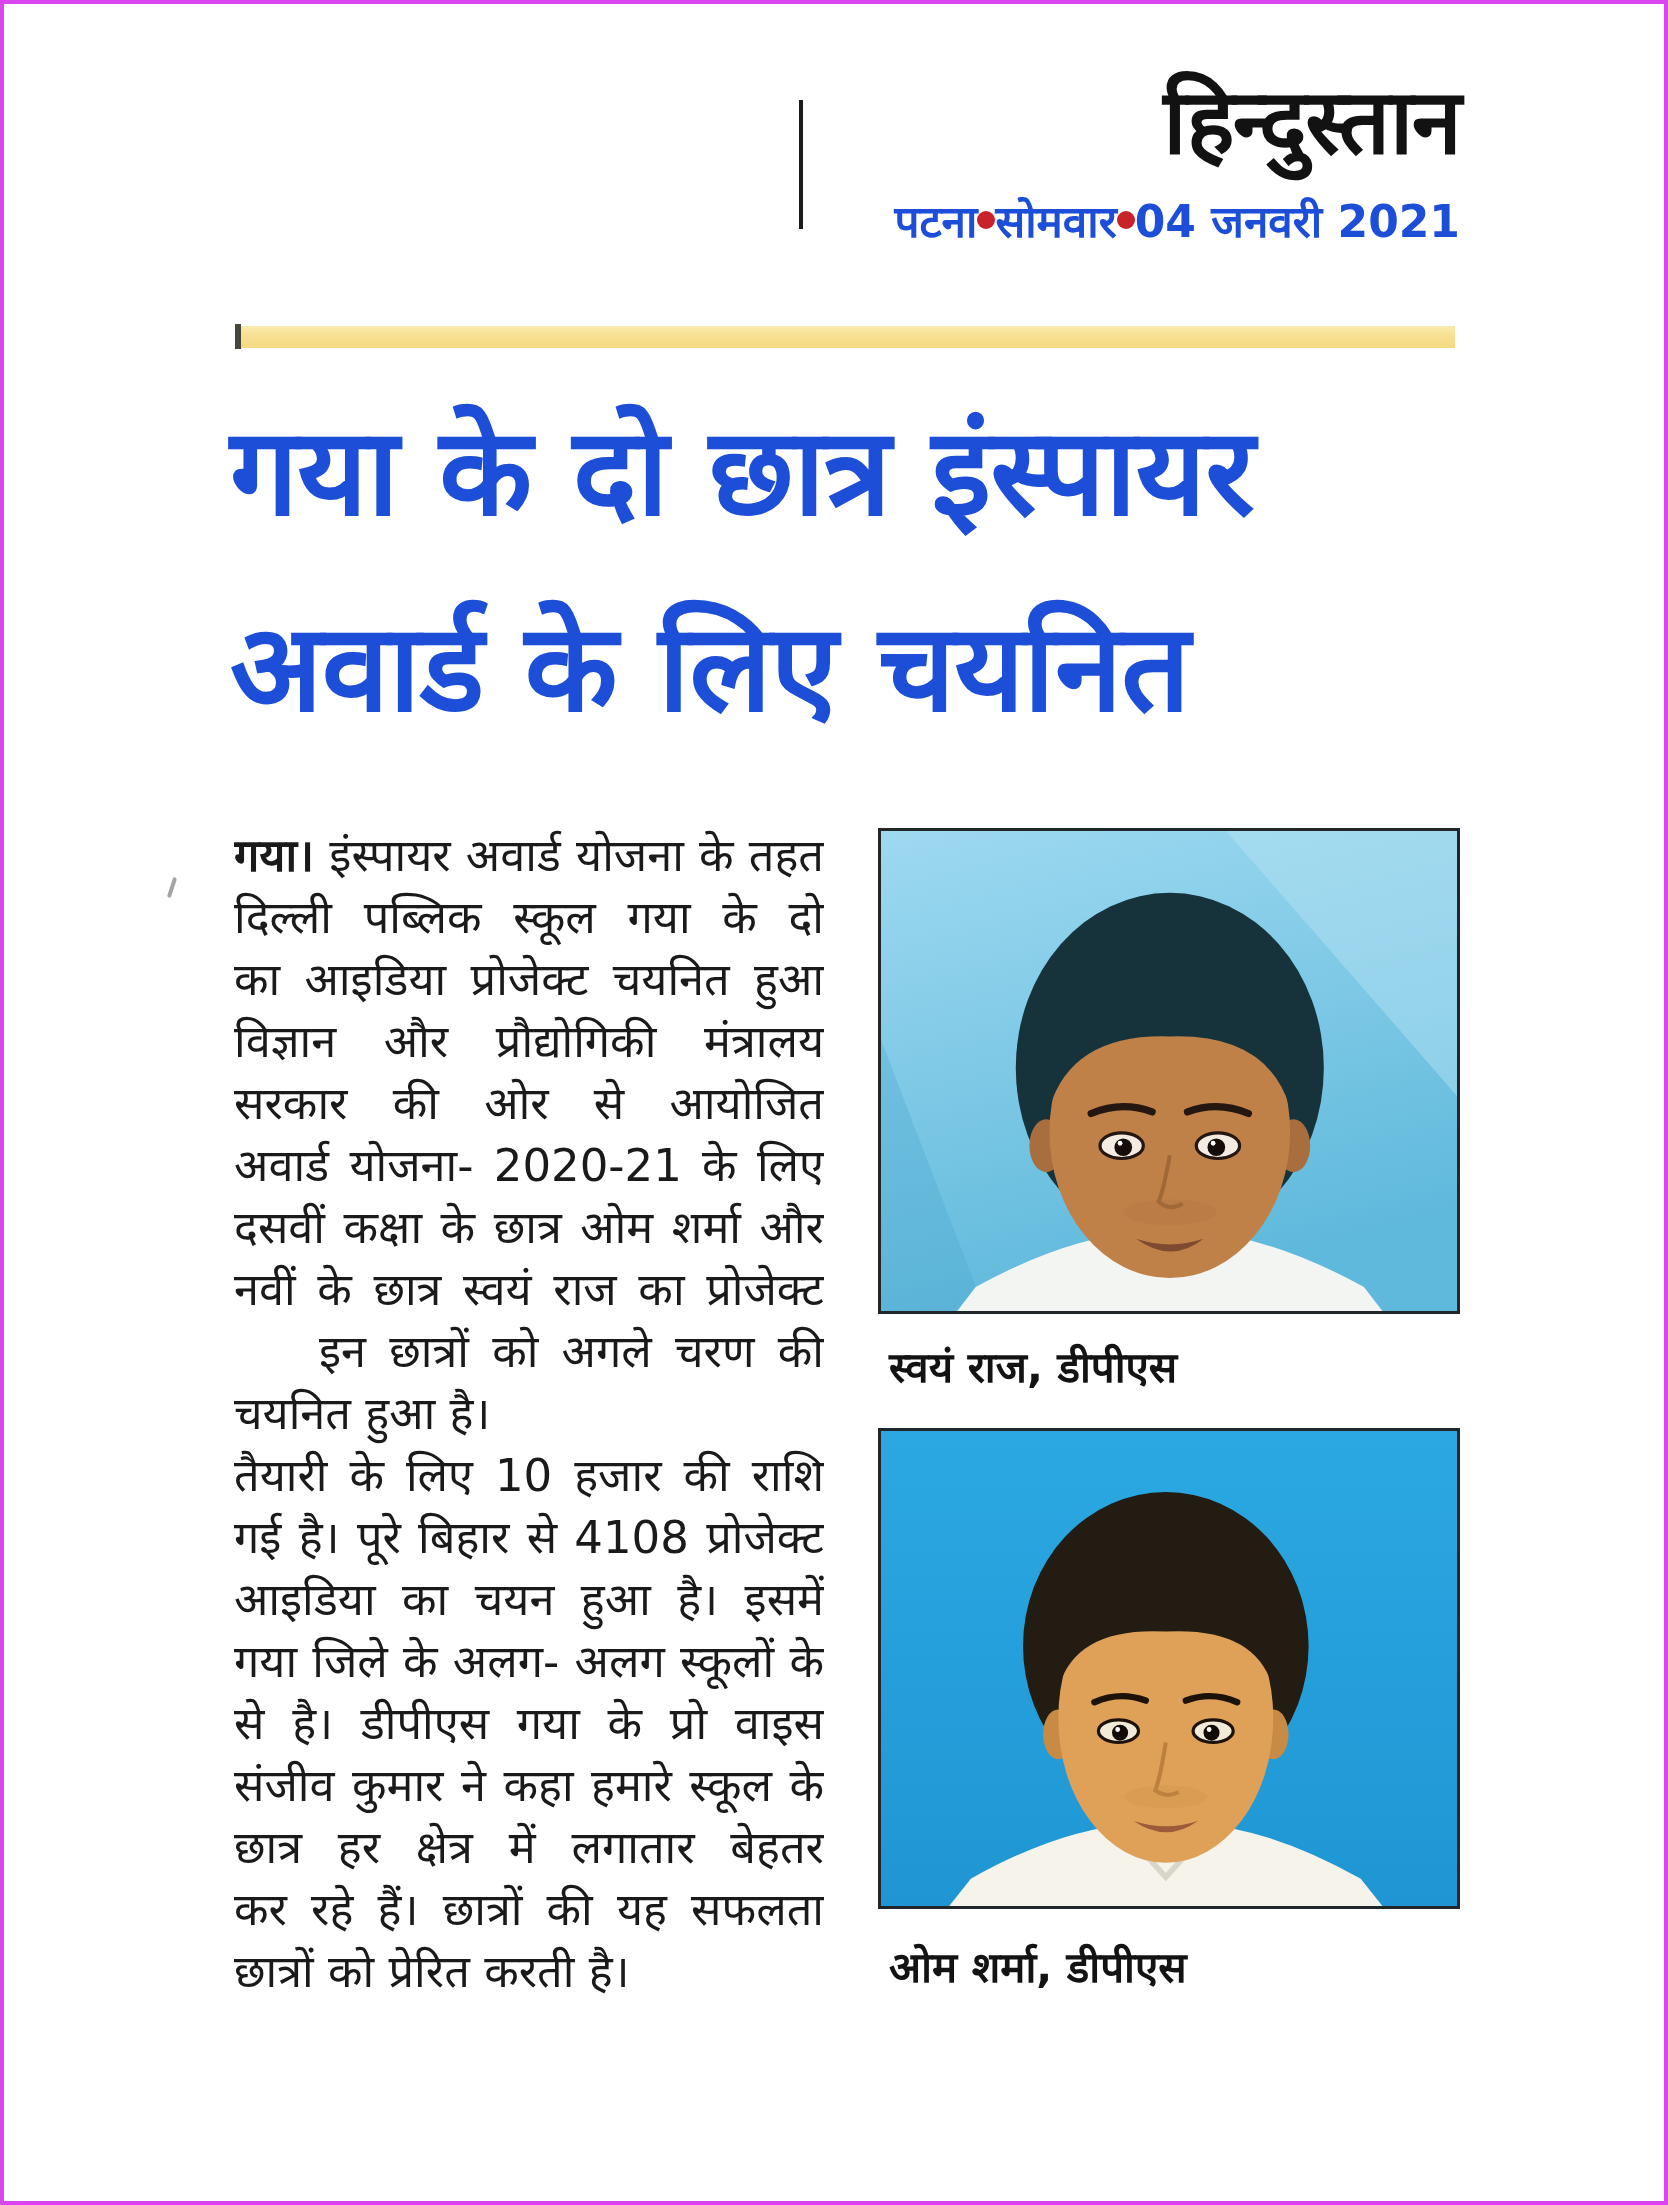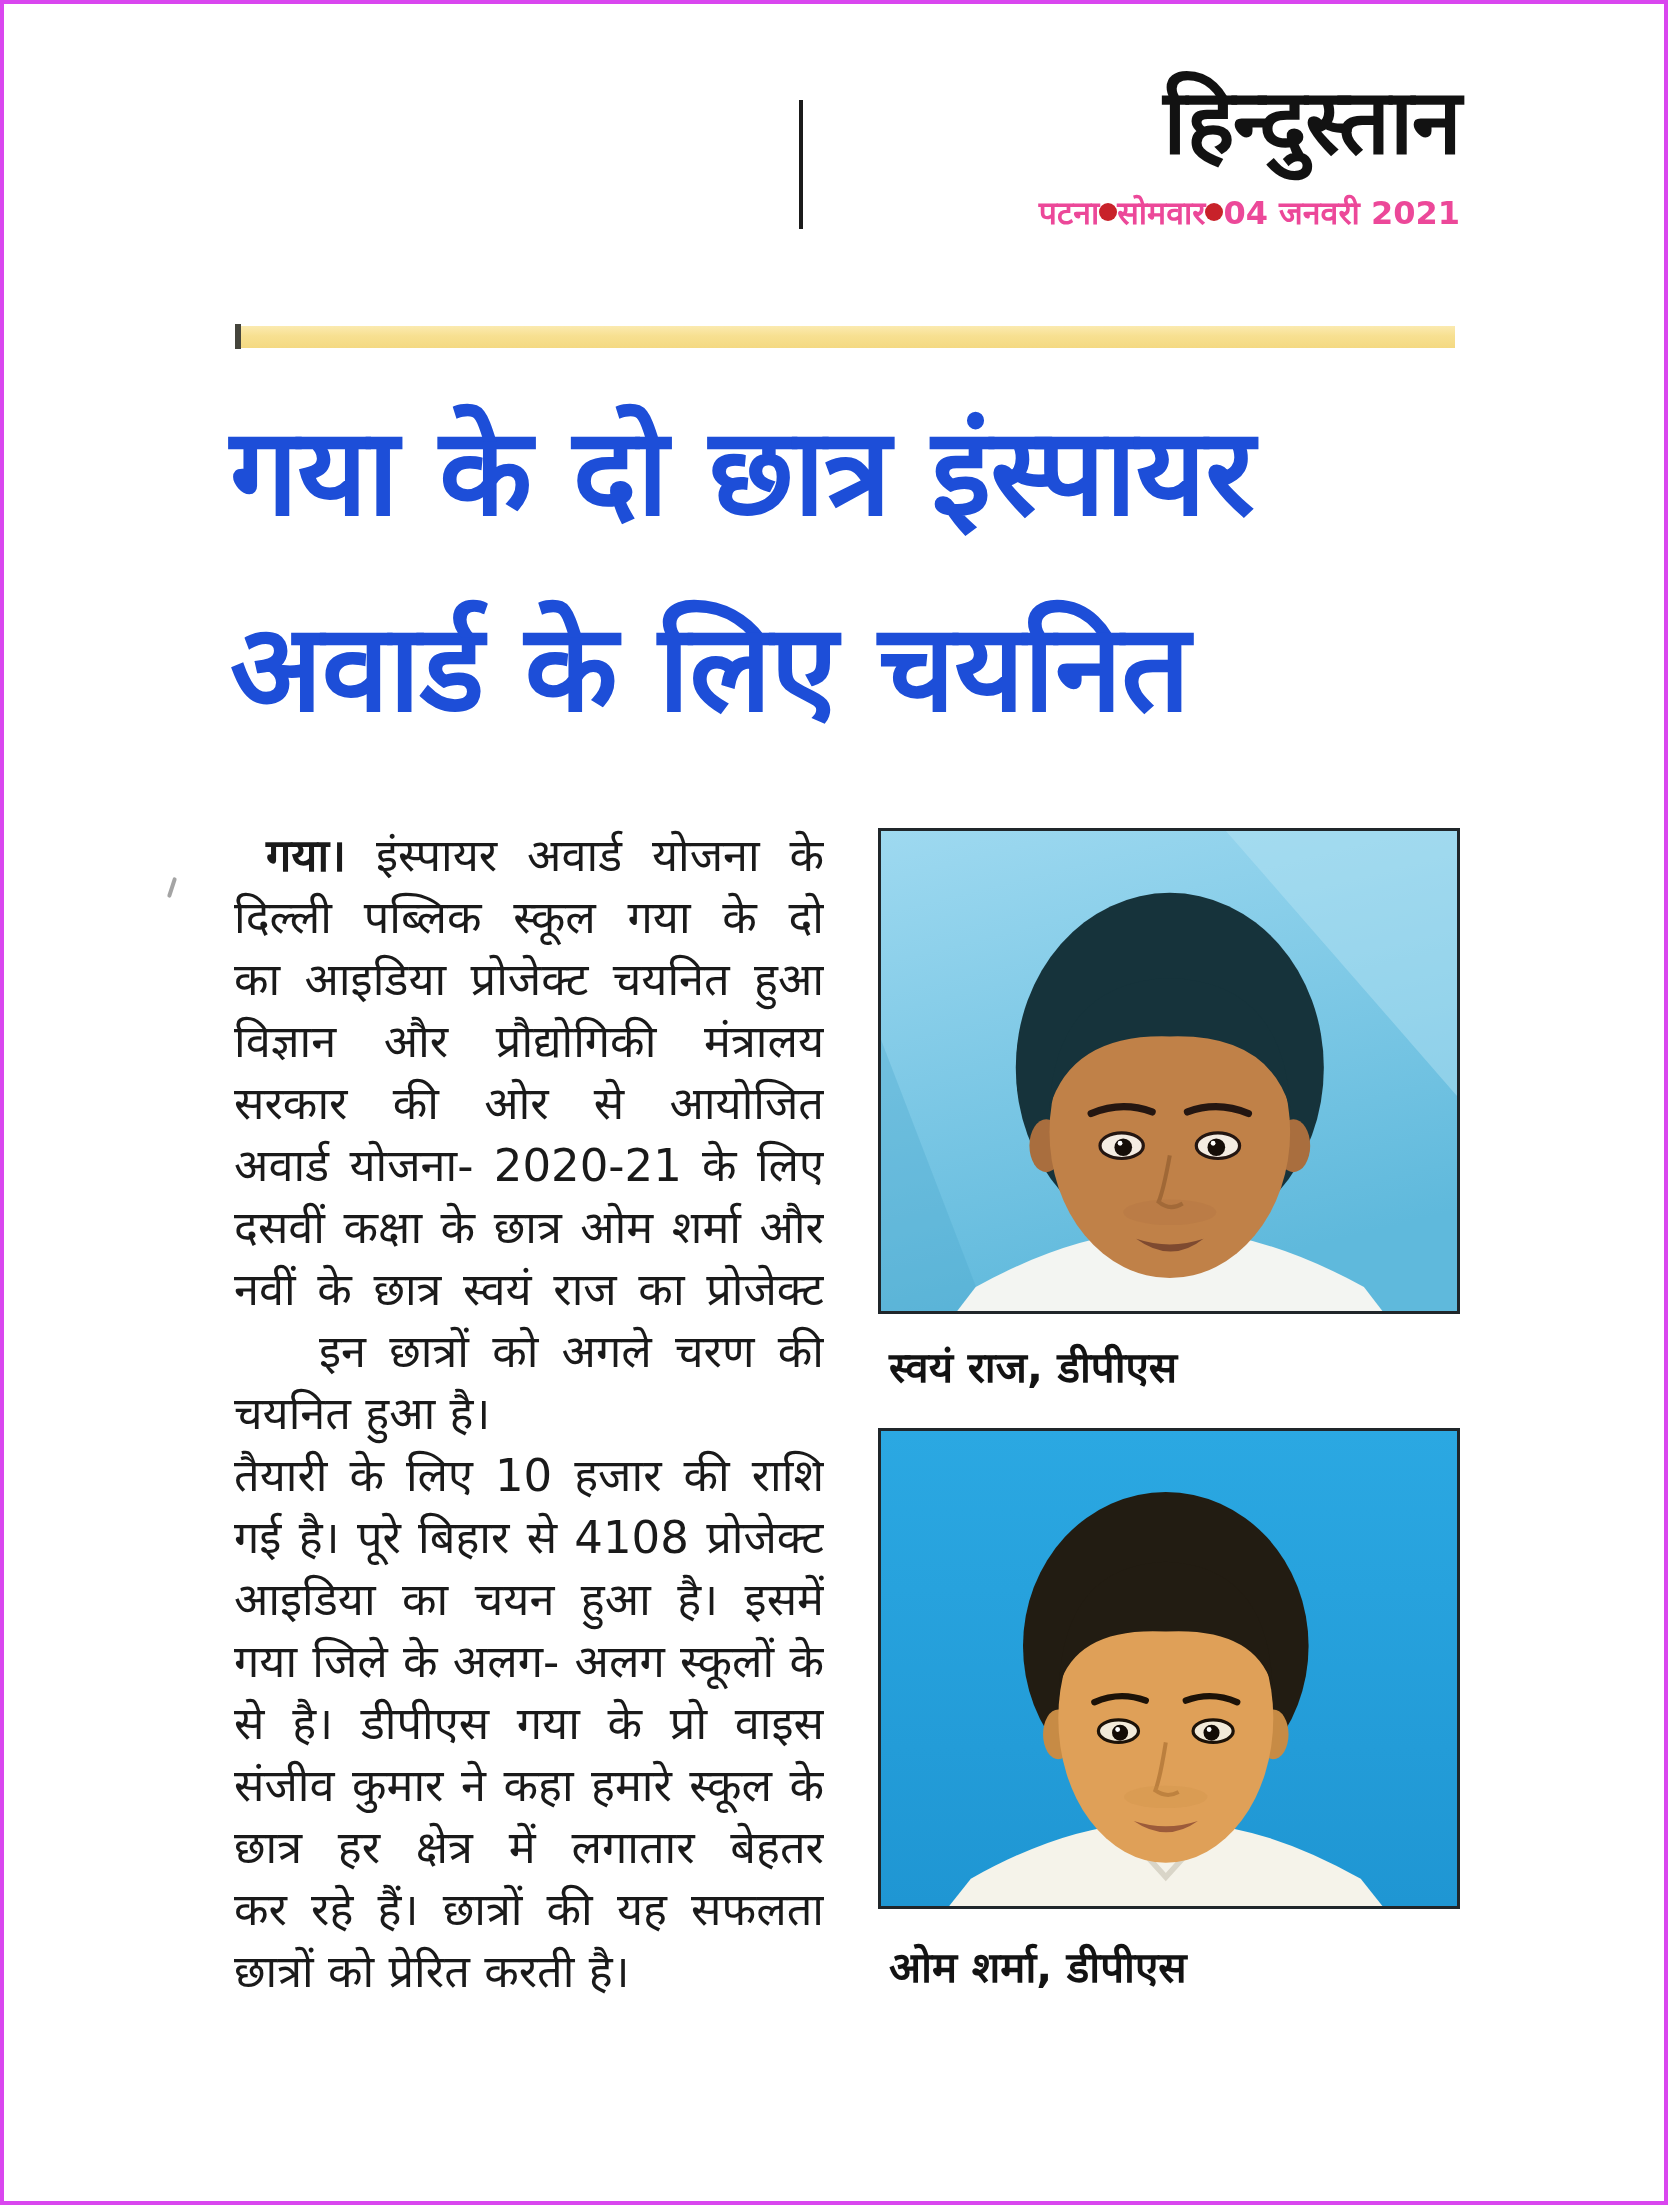--- a/index.html
+++ b/index.html
@@ -19,21 +19,21 @@
   }
   .paper-title{
     position:absolute;top:73px;right:204px;
     font-size:90px;line-height:90px;
     font-weight:800;color:#121212;
     letter-spacing:-1.6px;white-space:nowrap;
   }
   .dateline{
     position:absolute;top:186px;right:204px;
     display:flex;align-items:center;gap:0;
-    font-size:32px;font-weight:700;color:#ec4899;
+    font-size:44px;font-weight:700;color:#1d4ed8;
     white-space:nowrap;
   }
   .dateline .dot{
     width:18px;height:18px;border-radius:50%;
     background:#c8222a;display:inline-block;
   }
   
   .divider-bar{
     position:absolute;left:231px;top:322px;
     width:1220px;height:22px;
@@ -60,21 +60,21 @@
   .article{
     position:absolute;left:230px;top:821px;width:590px;
     font-size:45px;line-height:62px;color:#1a1a1a;
   }
   .article .line{
     text-align:justify;text-align-last:justify;
     white-space:normal;overflow:hidden;height:62px;
   }
   .article .line.last{text-align-last:left;}
   .article .line.indent{text-indent:85px;}
-  .article b{font-weight:800;margin-left:32px;}
+  .article b{font-weight:800;}
   
   .photo{
     position:absolute;left:874px;
     border:3.2px solid #20262a;box-sizing:border-box;
     background:#6cc2e2;
   }
   .photo.one{top:824px;width:582px;height:486px;}
   .photo.two{top:1424px;width:582px;height:481px;}
   .photo svg{display:block;width:100%;height:100%;}
   .caption{

